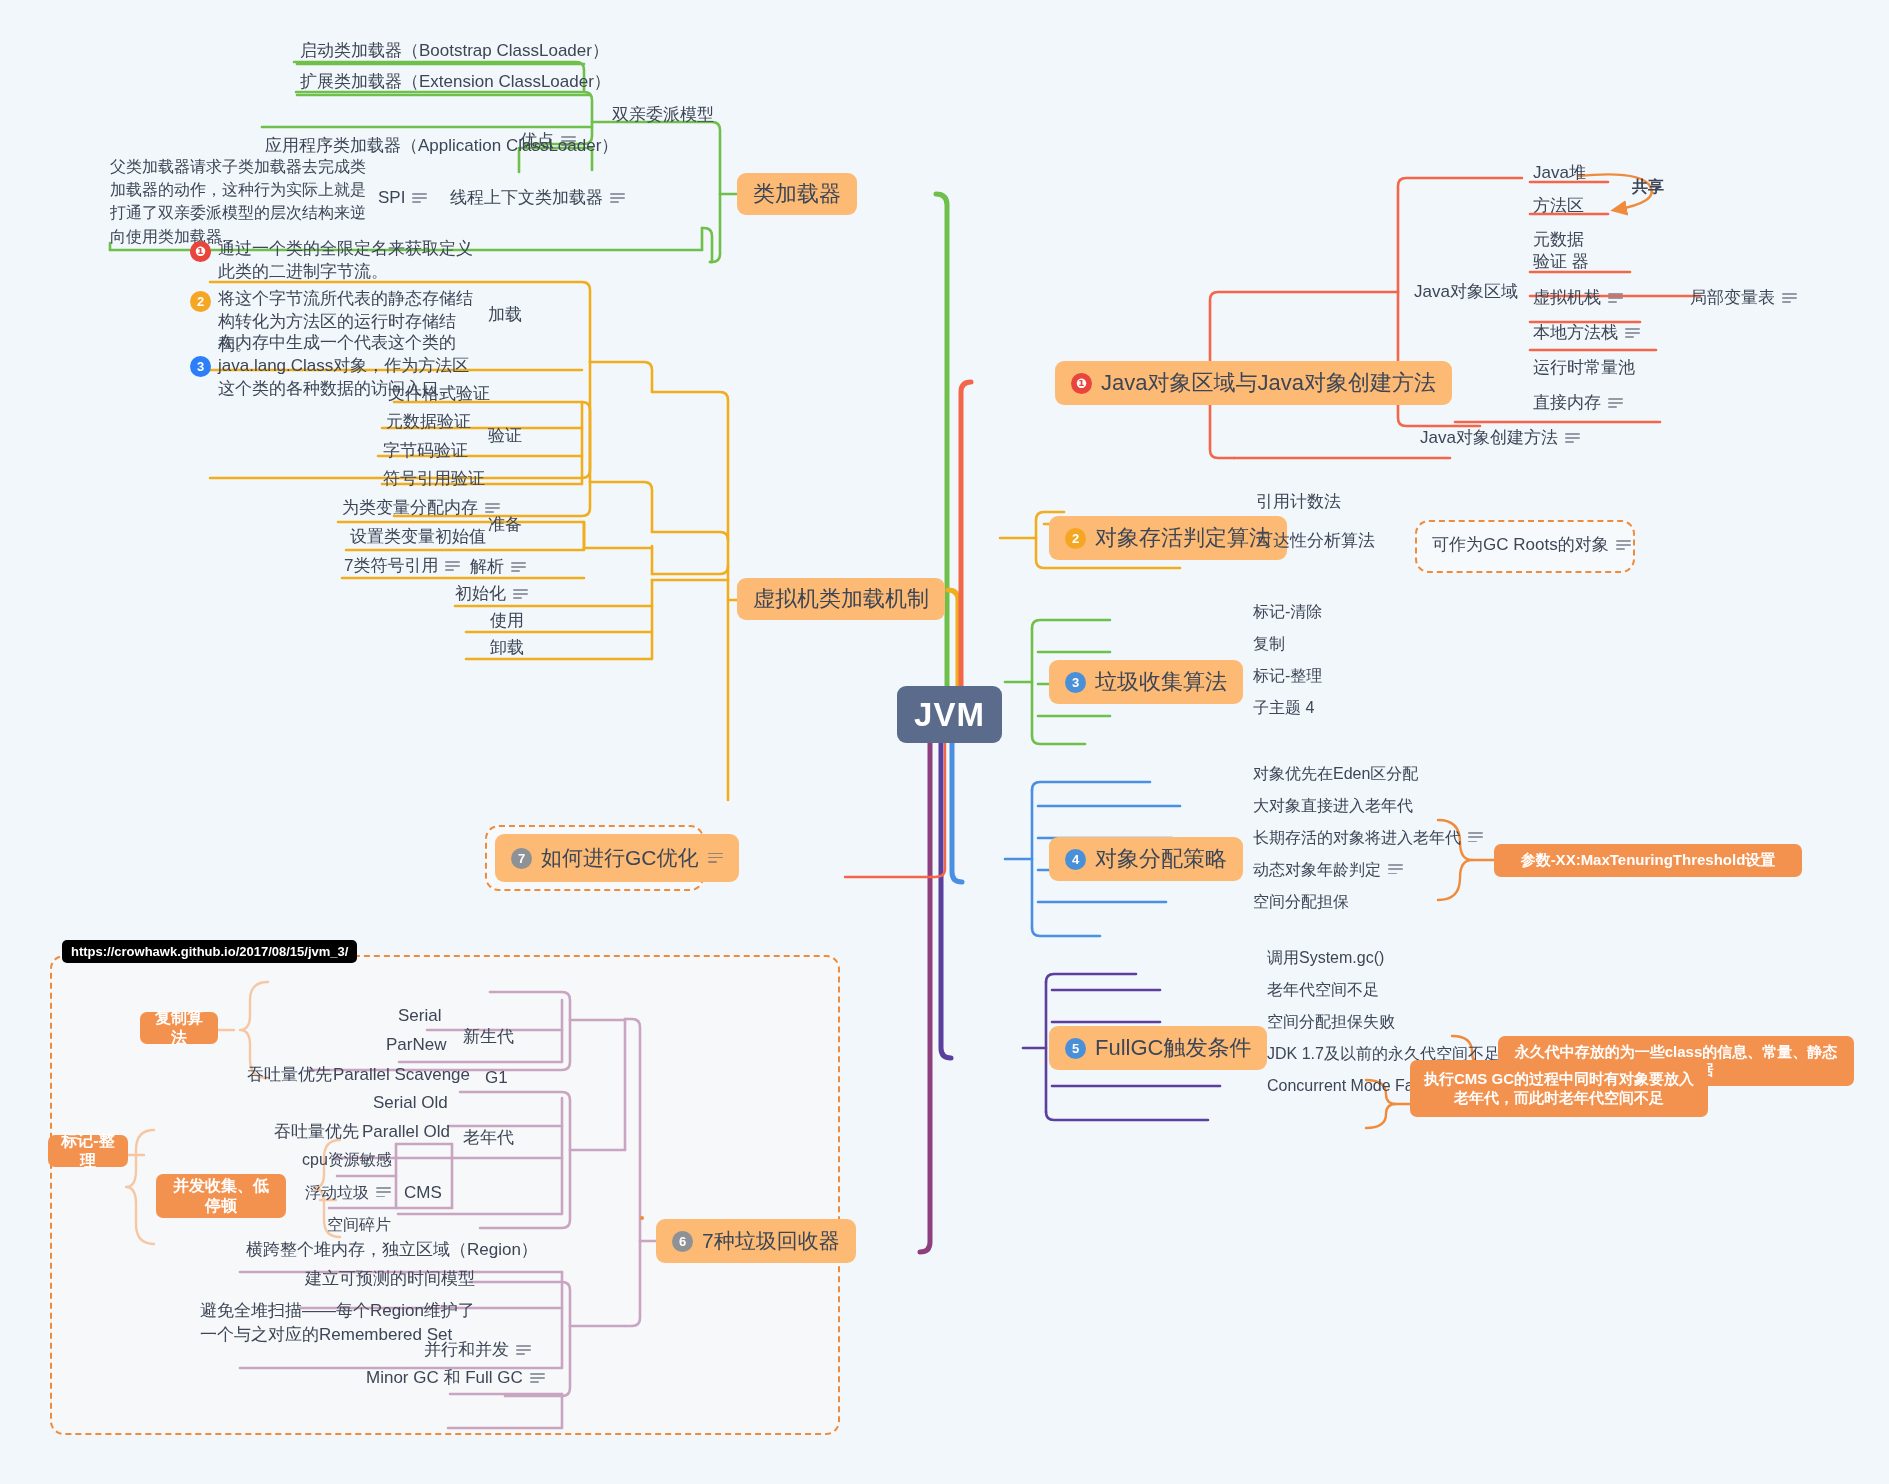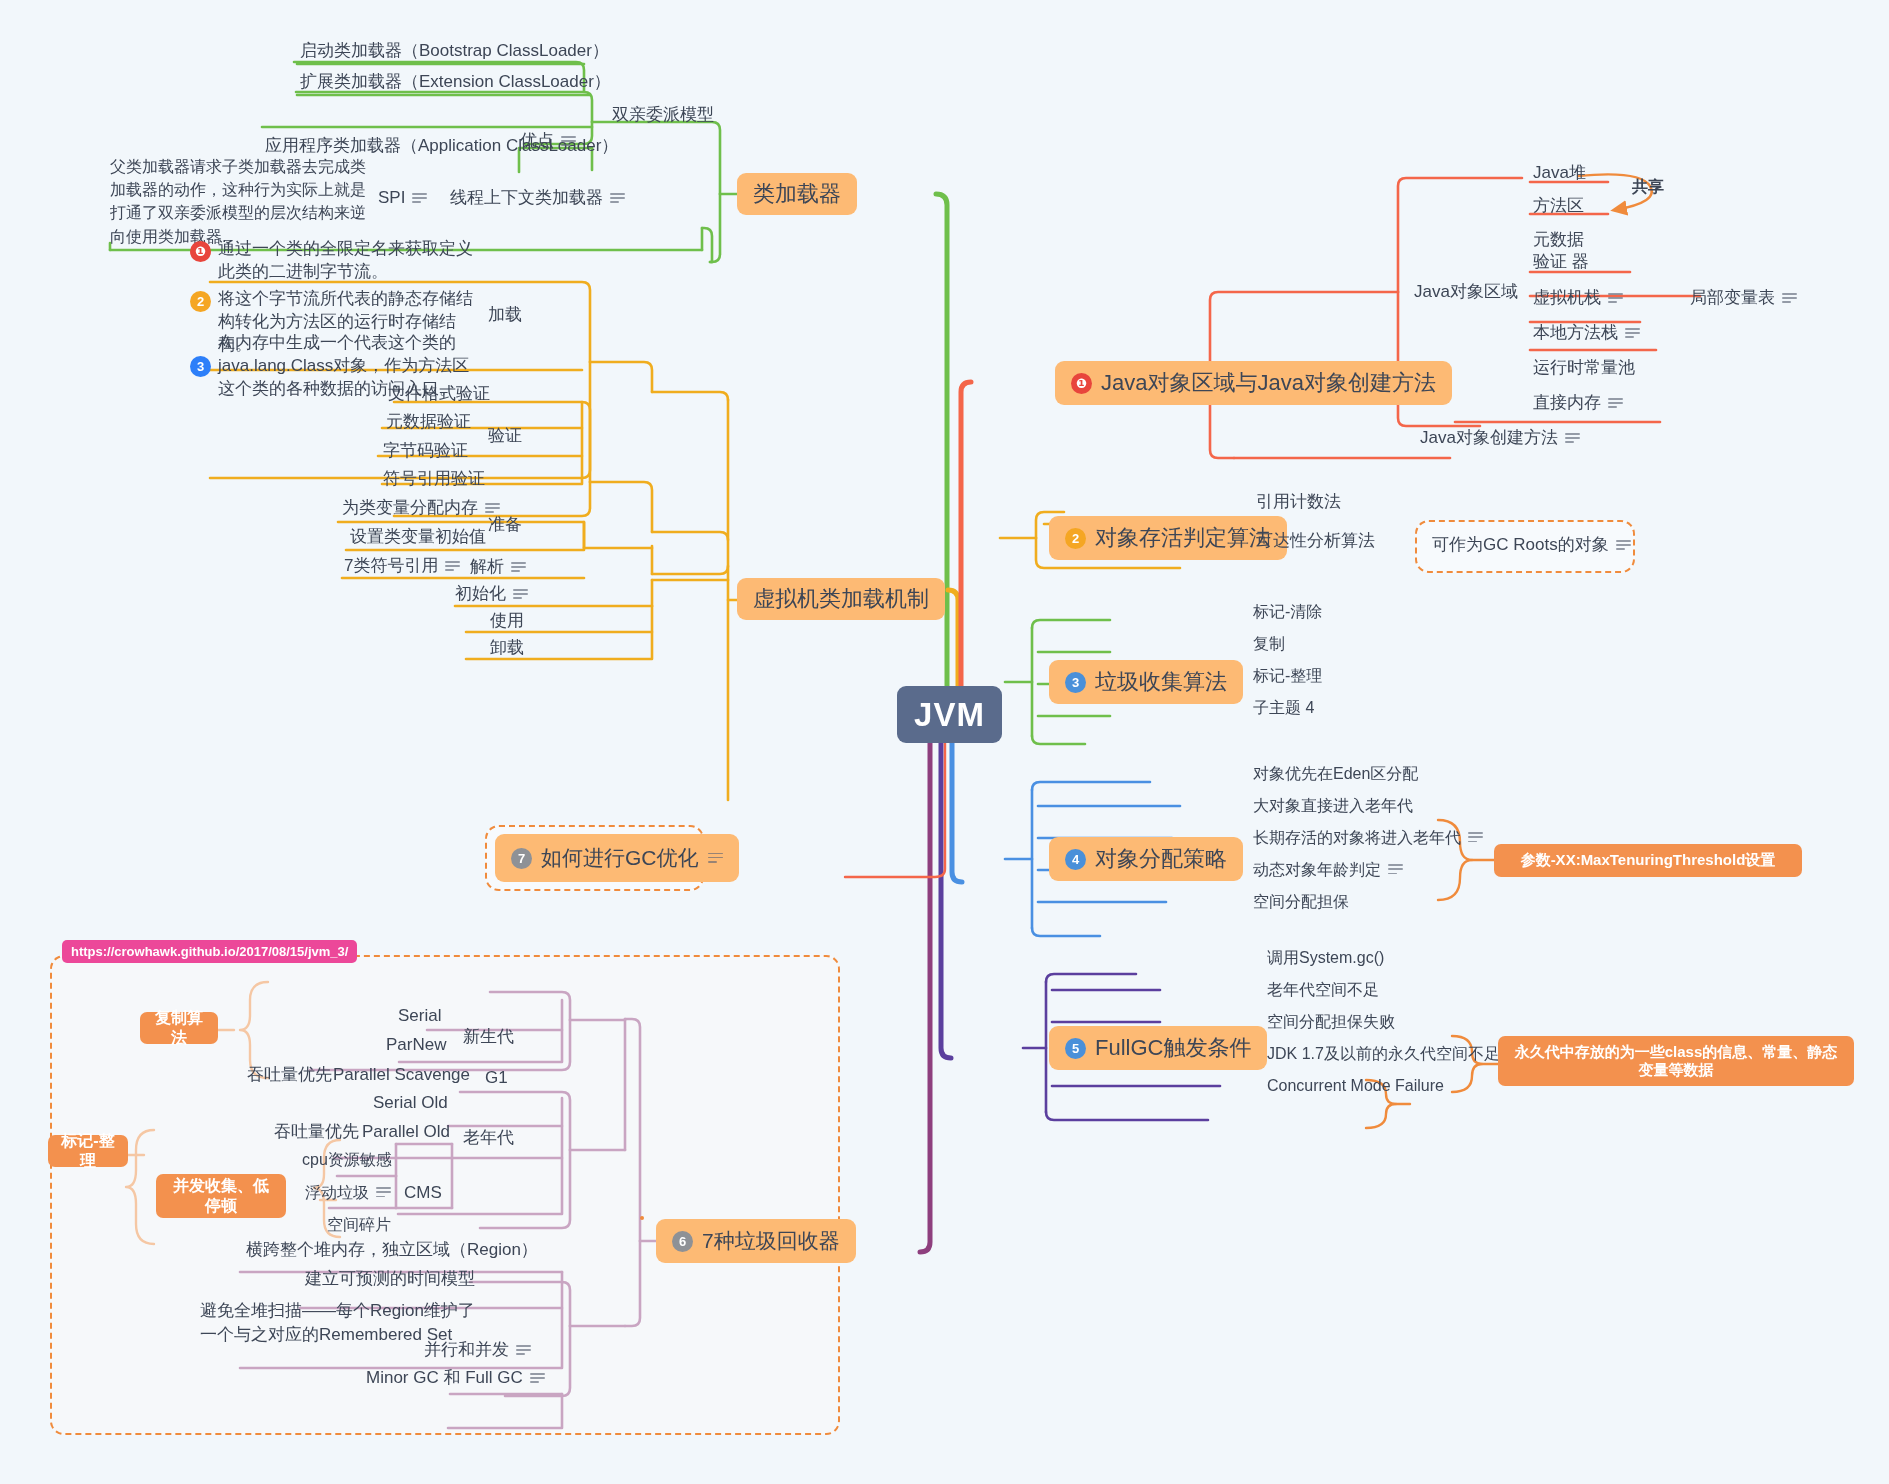--- a/index.html
+++ b/index.html
@@ -92,21 +92,21 @@
     position:absolute;
     border:2.5px dashed #f08b3c;
     border-radius:14px;
     box-sizing:border-box;
     background:rgba(255,255,255,0.42);
   }
   .dash.plain{background:rgba(250,250,250,0.55);}
 
   .urltag{
     position:absolute;
-    background:#ec4899;color:#fff;font-weight:bold;font-size:13px;
+    background:#000000;color:#fff;font-weight:bold;font-size:13px;
     border-radius:5px;padding:4px 9px;white-space:nowrap;
   }
 </style>
 </head>
 <body>
 
 <div id="canvas">
 
 <svg class="lines" viewBox="0 0 1889 1484" xmlns="http://www.w3.org/2000/svg">
   <g fill="none" stroke-linecap="round" stroke-linejoin="round">
@@ -592,20 +592,23 @@
 </div>
 <div class="node small" style="left:1267px;top:1043px;">
   <span>JDK 1.7及以前的永久代空间不足</span>
 </div>
 <div class="node small" style="left:1267px;top:1075px;">
   <span>Concurrent Mode Failure</span>
 </div>
 <div class="tag" style="left:1498px;top:1036px;width:356px;height:50px;font-size:15px;overflow:hidden;">
   <span>永久代中存放的为一些class的信息、常量、静态变量等数据</span>
 </div>
+<div class="tag" style="left:1410px;top:1060px;width:298px;height:57px;font-size:15px;">
+  <span>执行CMS GC的过程中同时有对象要放入老年代，而此时老年代空间不足</span>
+</div>
 
 <div class="dash plain" style="left:50px;top:955px;width:790px;height:480px;"></div>
 <div class="urltag" style="left:62px;top:940px;">
   <span>https://crowhawk.github.io/2017/08/15/jvm_3/</span>
 </div>
 
 <div class="dash" style="left:640px;top:1216px;width:0;height:0;"></div>
 <div class="pill" style="left:656px;top:1219px;height:44px;font-size:21px;">
   <span class="badge b-grey">6</span>
   <span>7种垃圾回收器</span>

